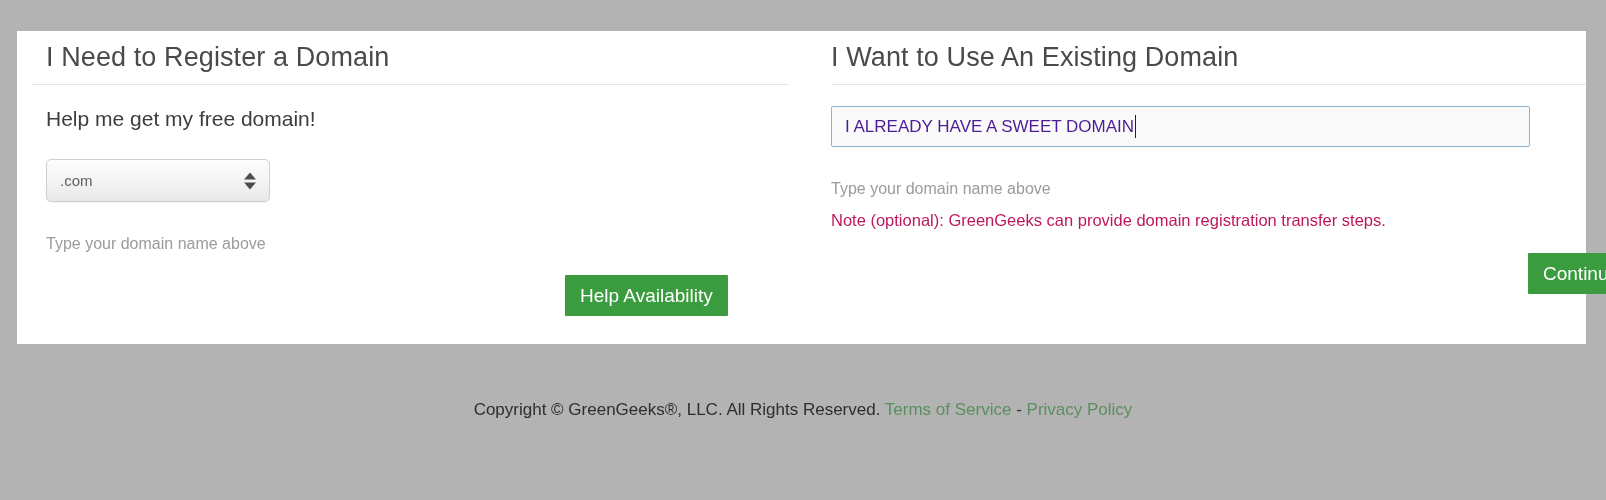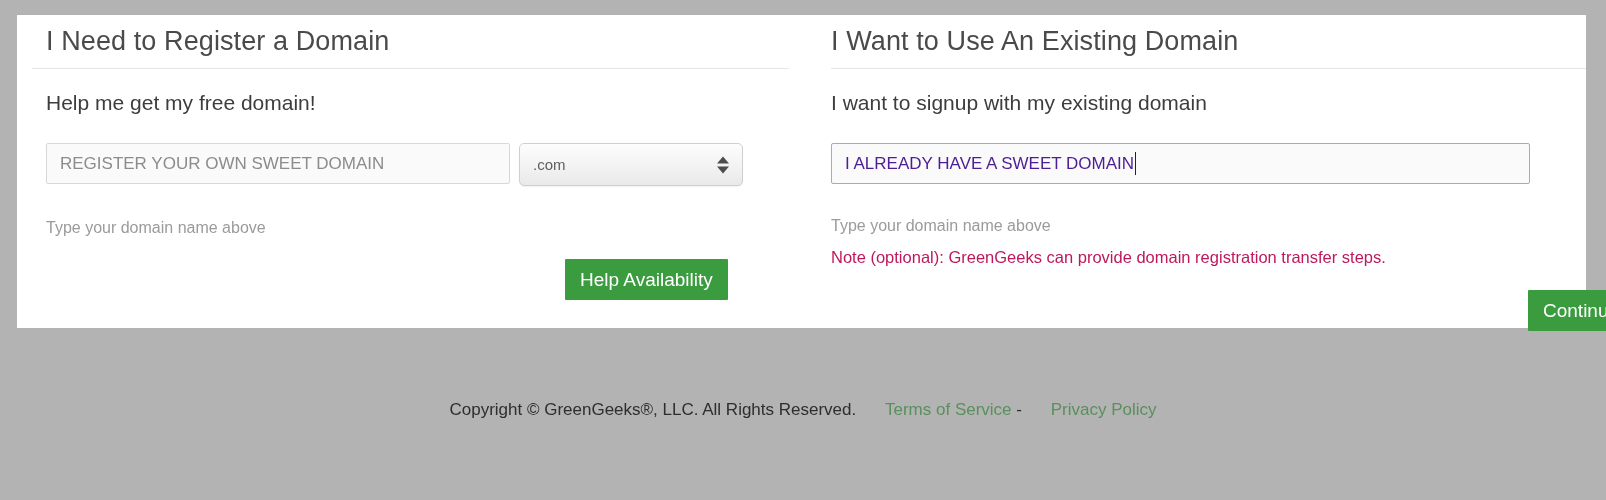--- a/index.html
+++ b/index.html
@@ -14,21 +14,21 @@
     overflow: hidden;
   }
   .page {
     position: relative;
     width: 1606px;
     height: 500px;
   }
   .card {
     position: absolute;
     left: 17px;
-    top: 15px;
+    top: 31px;
     width: 1569px;
     height: 313px;
     background: #ffffff;
     box-sizing: border-box;
     display: flex;
     flex-direction: row;
   }
   .panel {
     box-sizing: border-box;
     position: relative;
@@ -202,40 +202,38 @@
     top: 400px;
     width: 1606px;
     text-align: center;
     font-size: 17px;
     color: #2e2e2e;
     line-height: 1.2;
   }
   .footer a {
     color: #5a8f5e;
     text-decoration: none;
-    margin-left: 24px;
   }
   .footer .sep { color: #2e2e2e; }
 </style>
 </head>
 <body>
 
 <div class="page">
 
   <div class="card">
 
     <div class="panel panel-left">
       <div class="panel-header">
         <span class="panel-title">I Need to Register a Domain</span>
       </div>
       <div class="panel-body">
         <p class="lead-text">Help me get my free domain!</p>
 
         <div class="field-row">
-          <input class="domain-input" type="text" placeholder="REGISTER YOUR OWN SWEET DOMAIN" style="">
           <div class="tld-select">
             <span class="tld-value">.com</span>
             <span class="spinner">
               <span class="tri-up"></span>
               <span class="tri-down"></span>
             </span>
           </div>
         </div>
 
         <div class="hint">Type your domain name above</div>
@@ -244,21 +242,20 @@
           <button class="btn-green">Help Availability</button>
         </div>
       </div>
     </div>
 
     <div class="panel panel-right">
       <div class="panel-header">
         <span class="panel-title">I Want to Use An Existing Domain</span>
       </div>
       <div class="panel-body">
-        <p class="lead-text">I want to signup with my existing domain</p>
 
         <div class="input-wrap">
           <input class="existing-input" type="text" value="I ALREADY HAVE A SWEET DOMAIN" style="">
           <span class="caret" id="text-caret" style="left: 304.094px;"></span>
         </div>
 
         <div class="hint">Type your domain name above</div>
 
         <div class="note">Note (optional): GreenGeeks can provide domain registration transfer steps.</div>
 

